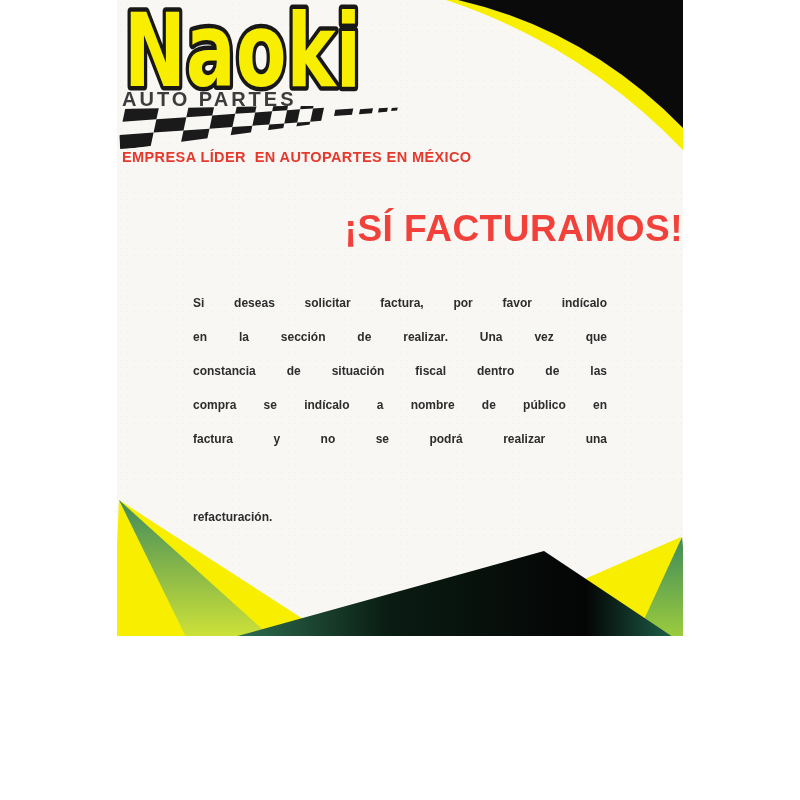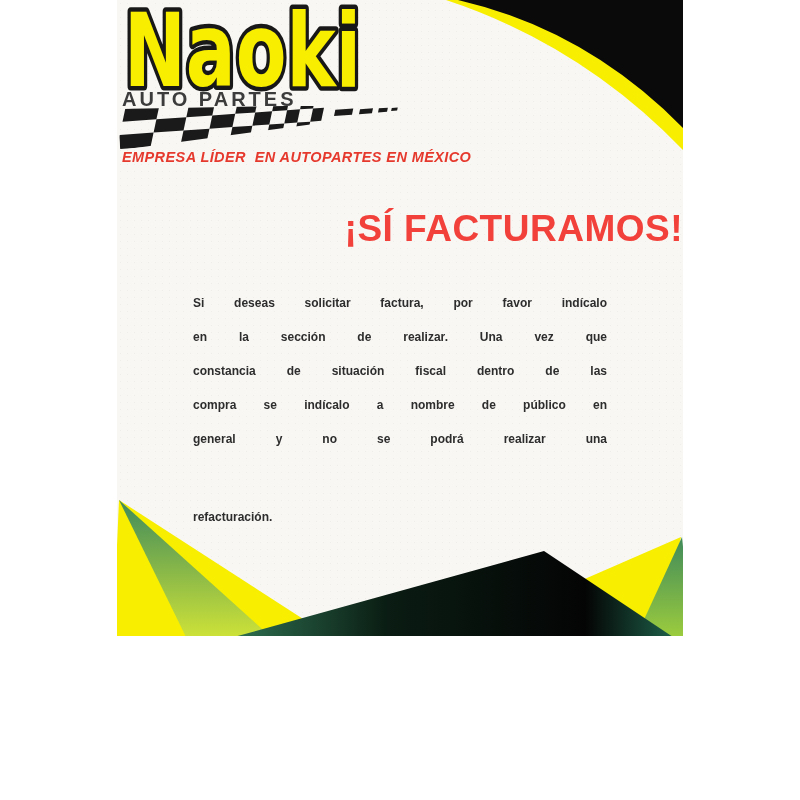--- a/index.html
+++ b/index.html
@@ -20,21 +20,21 @@
   .logo-svg{position:absolute;left:2px;top:2px;overflow:visible;}
   .logo-sub{
     position:absolute;left:5px;top:88px;
     font-size:20px;font-weight:600;letter-spacing:3px;color:#3c3c3c;
     font-family:"Liberation Sans",sans-serif;white-space:pre;text-align:right;
   }
   .flag-svg{position:absolute;left:0px;top:106px;}
   .tagline{
     position:absolute;left:5px;top:149px;
     font-size:14.5px;font-weight:bold;color:#e6392d;
-    letter-spacing:0.4px;white-space:pre;font-style:italic;
+    letter-spacing:0.4px;white-space:pre;
   }
   .heading{
     position:absolute;left:0;top:208px;width:566px;text-align:right;
     font-size:37px;font-weight:bold;color:#f1413a;letter-spacing:0.5px;
   }
   .body-text{position:absolute;left:76px;top:286px;width:414px;}
   .body-text .line{
     font-size:12px;font-weight:bold;color:#2d2d2d;line-height:34px;
     text-align:justify;text-align-last:justify;white-space:normal;
   }
@@ -99,21 +99,21 @@
 
   <div class="tagline">EMPRESA LÍDER  EN AUTOPARTES EN MÉXICO</div>
 
   <div class="heading">¡SÍ FACTURAMOS!</div>
 
   <div class="body-text">
     <div class="line">Si deseas solicitar factura, por favor indícalo</div>
     <div class="line">en la sección de realizar. Una vez que</div>
     <div class="line">constancia de situación fiscal dentro de las</div>
     <div class="line">compra se indícalo a nombre de público en</div>
-    <div class="line">general y no se podrá realizar una</div>
+    <div class="line">factura y no se podrá realizar una</div>
     <div class="line last">refacturación.</div>
   </div>
 
   <svg class="bottom-deco" width="566" height="140" viewBox="0 0 566 140" aria-hidden="true">
     <defs>
       <linearGradient id="gradGreenL" x1="0" y1="0" x2="0" y2="1">
         <stop offset="0" stop-color="#3f8a5b"></stop>
         <stop offset="1" stop-color="#cde238"></stop>
       </linearGradient>
       <linearGradient id="gradGreenR" x1="0" y1="0" x2="0" y2="1">

